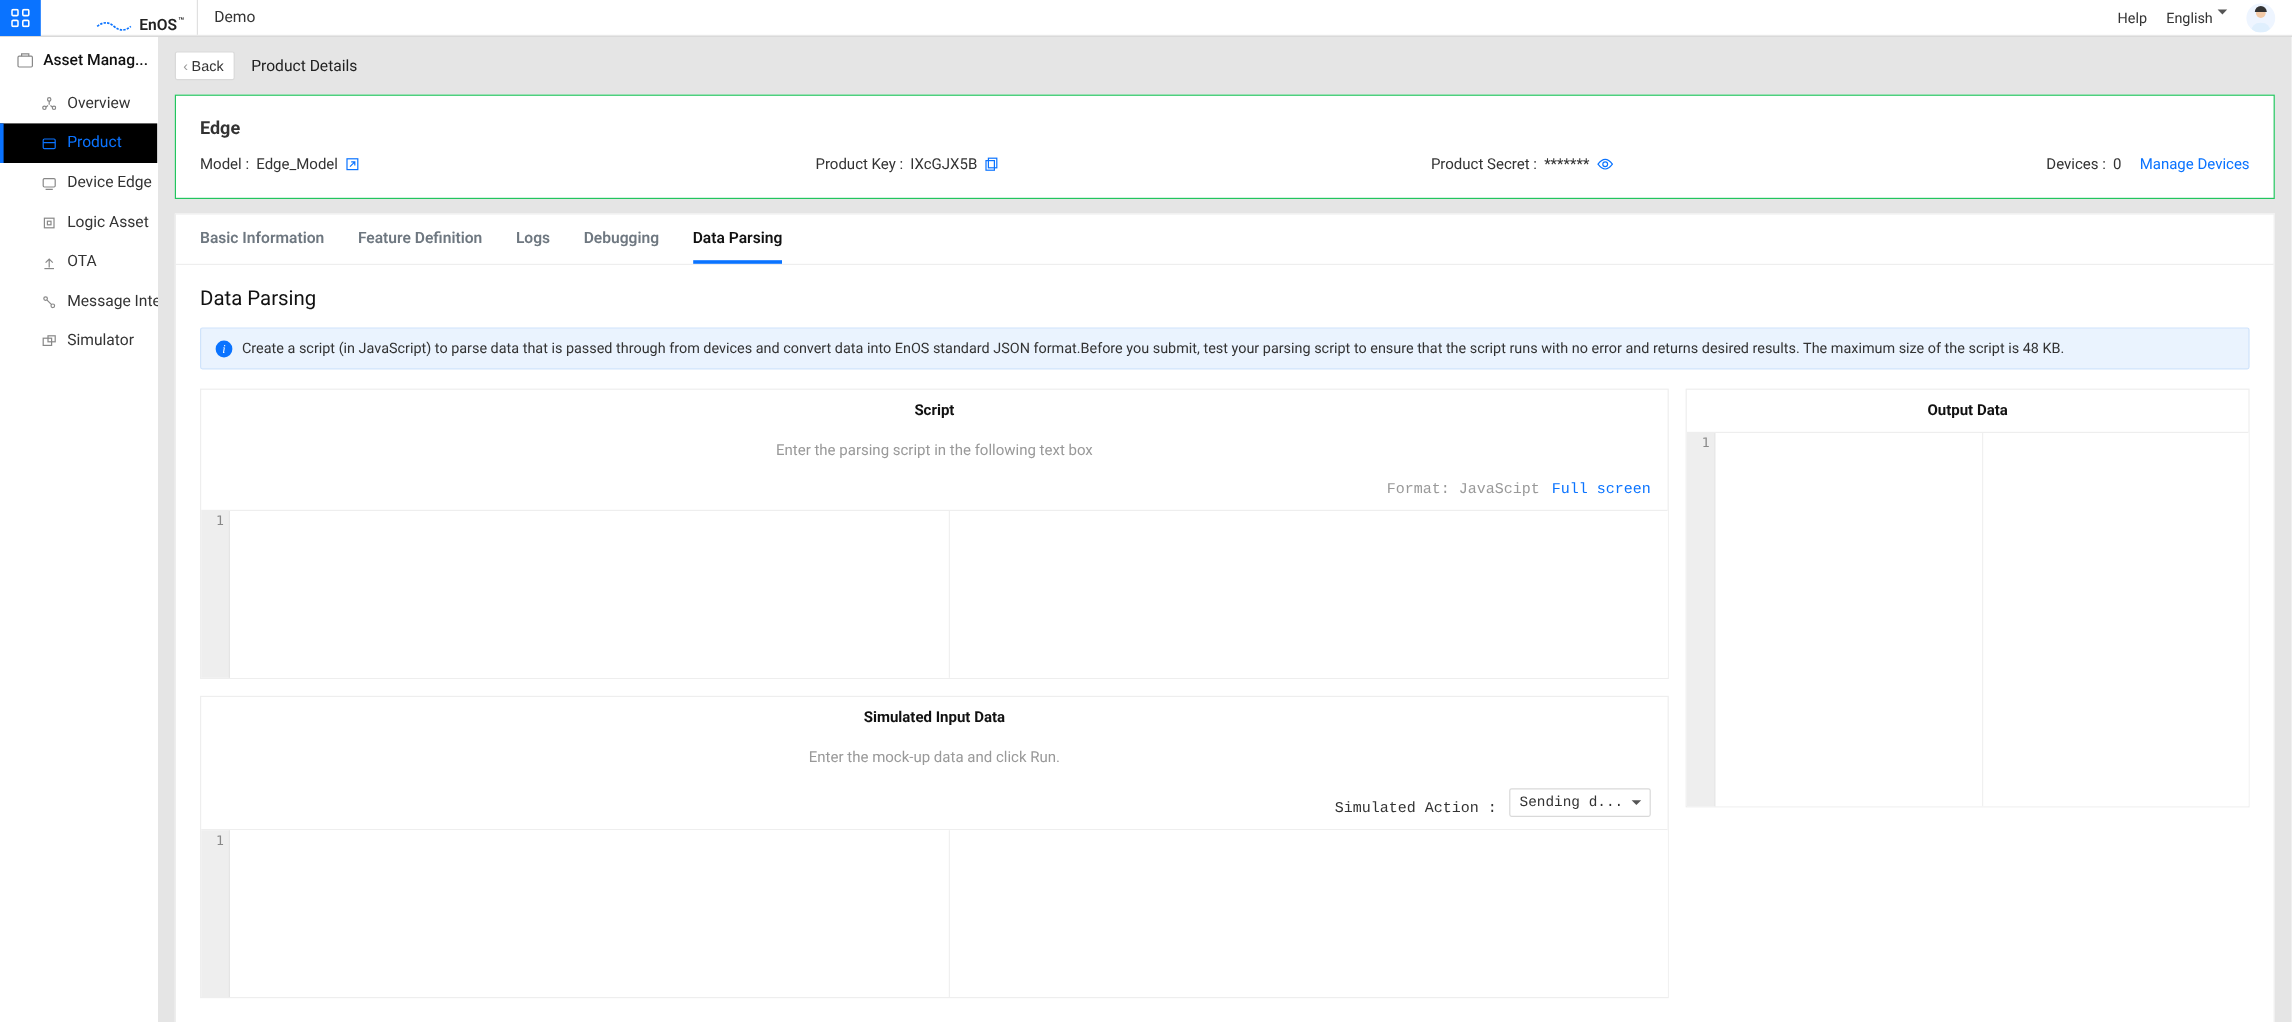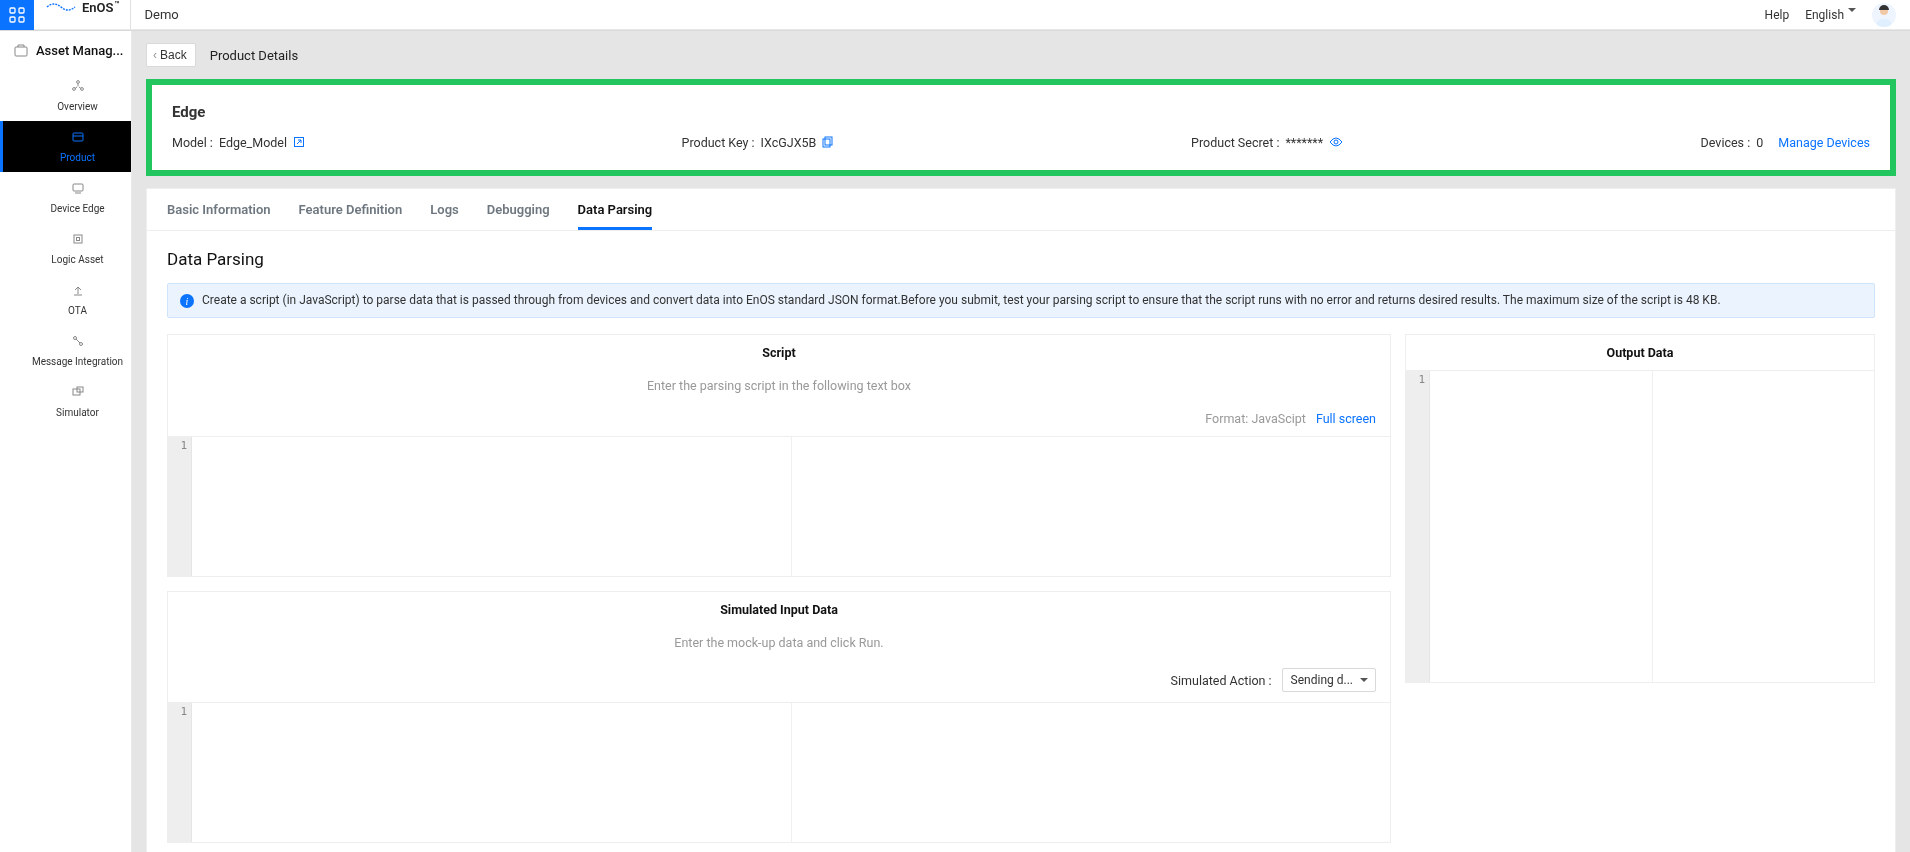--- a/index.html
+++ b/index.html
@@ -22,25 +22,26 @@
     width: 34px;
     height: 30px;
     background: #0a73ff;
     display: flex;
     align-items: center;
     justify-content: center;
     color: #fff;
   }
   .brand {
     display: flex;
-    align-items: flex-start;
+    align-items: flex-end;
     gap: 6px;
     padding: 0 10px 0 12px;
     border-right: 1px solid #e0e0e0;
     height: 100%;
+    margin-left: 34px;
   }
   .brand-logo { color: #0a73ff; }
   .brand-text { font-weight: 600; color: #222; font-size: 13px; }
   .brand-tm { font-size: 8px; vertical-align: super; margin-left:1px;}
   .breadcrumb { padding-left: 14px; color: #333; font-size: 13px; }
   .topbar-right {
     margin-left: auto;
     display: flex;
     align-items: center;
     gap: 16px;
@@ -92,22 +93,21 @@
     align-items: center;
     gap: 8px;
     padding: 9px 10px 9px 14px;
     font-size: 12.5px;
     color: #333;
     cursor: pointer;
     white-space: nowrap;
   }
   .side-sub {
     padding-left: 34px;
-    font-size: 10px;
-    flex-direction: column;
+    font-size: 13px;
   }
   .side-item.active {
     color: #0a73ff;
     background: #000000;
     border-left: 3px solid #0a73ff;
     padding-left: 31px;
   }
   .side-icon {
     width: 14px; height: 14px;
     color: #888;
@@ -138,21 +138,21 @@
     display: inline-flex;
     align-items: center;
     gap: 3px;
     cursor: pointer;
   }
   .back-btn .chev { color:#999; }
   .page-title { font-size: 13px; color: #222; }
   
   .detail-card {
     background: #fff;
-    border: 6px solid #22c55e;
+    border: 1px solid #22c55e;
     padding: 18px 20px 20px 20px;
     margin-bottom: 12px;
   }
   .detail-name { font-weight: 700; font-size: 15px; margin-bottom: 14px; }
   .detail-row {
     display: flex;
     gap: 20px;
     font-size: 12.5px;
     color: #333;
   }
@@ -230,21 +230,21 @@
   .panel-header {
     padding: 10px 14px;
     display: flex;
     align-items: center;
     gap: 18px;
     font-size: 12.5px;
     flex-direction: column;
   }
   .panel-header .label-strong { font-weight: 700; color:#111; }
   .panel-header .hint { color: #999; }
-  .panel-header .right { margin-left: auto; display:flex; align-items:center; gap:10px;}
+  .panel-header .right { margin-left: auto; display:flex; align-items:flex-end; gap:10px;font-family:Liberation Mono, monospace;}
   .format-text { color:#999; }
   .code-area {
     border-top: 1px solid #eee;
     display:flex;
     height: 140px;
     background:#fff;
   }
   .code-area.tall2 { height: 140px; }
   .gutter {
     width: 24px;

